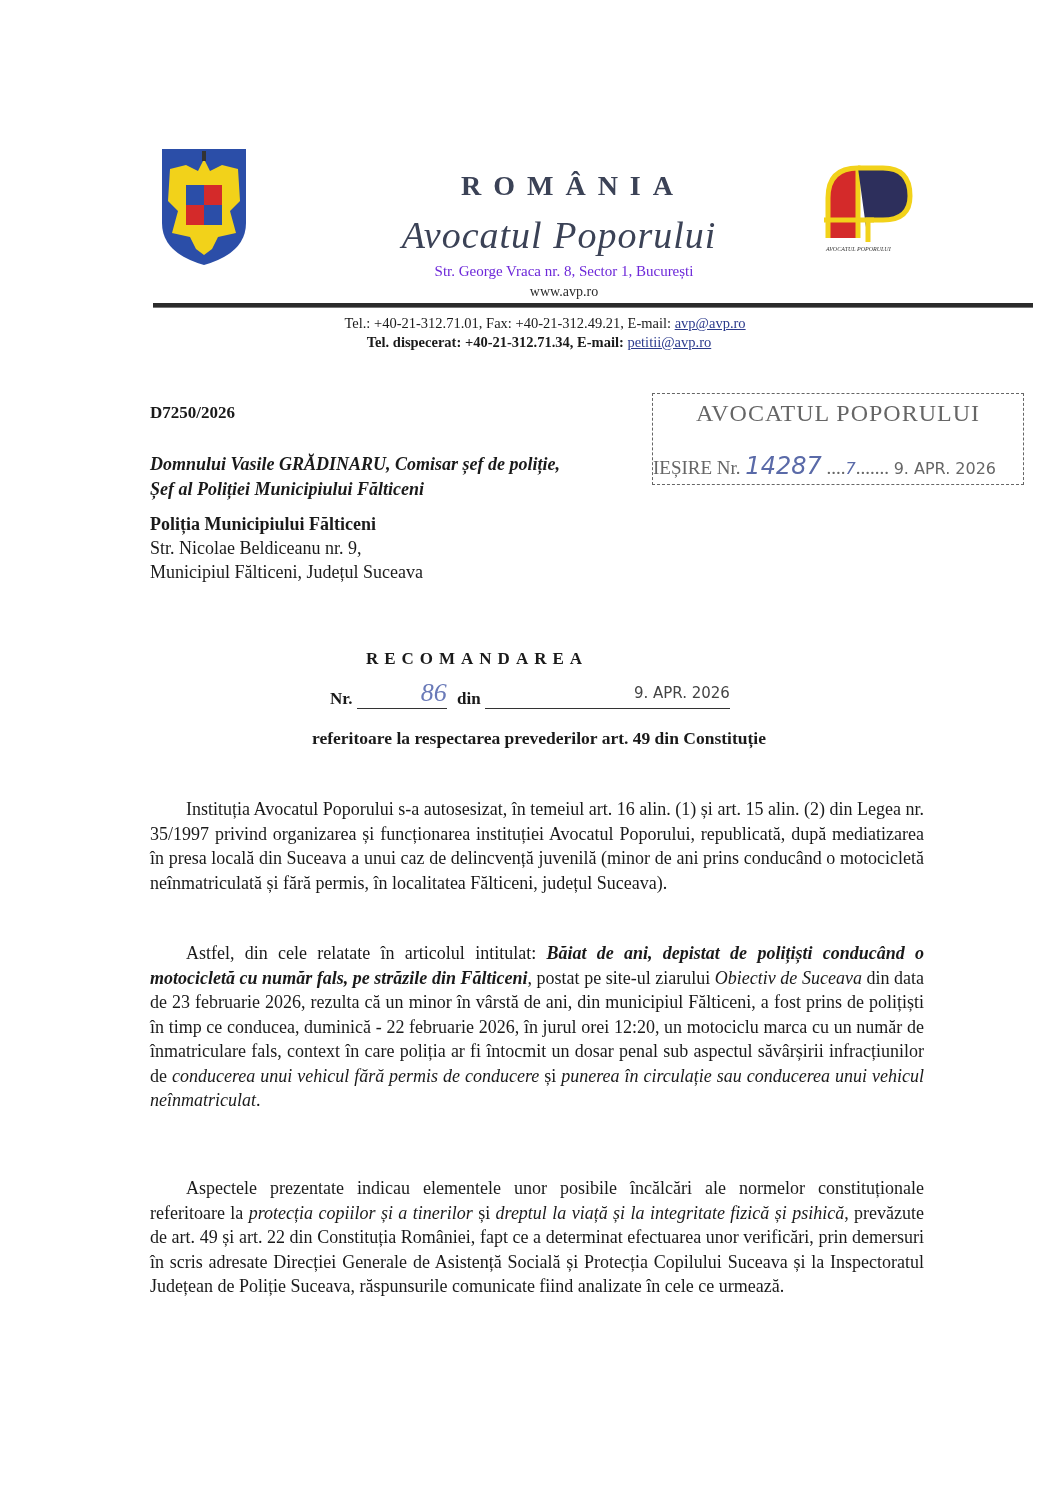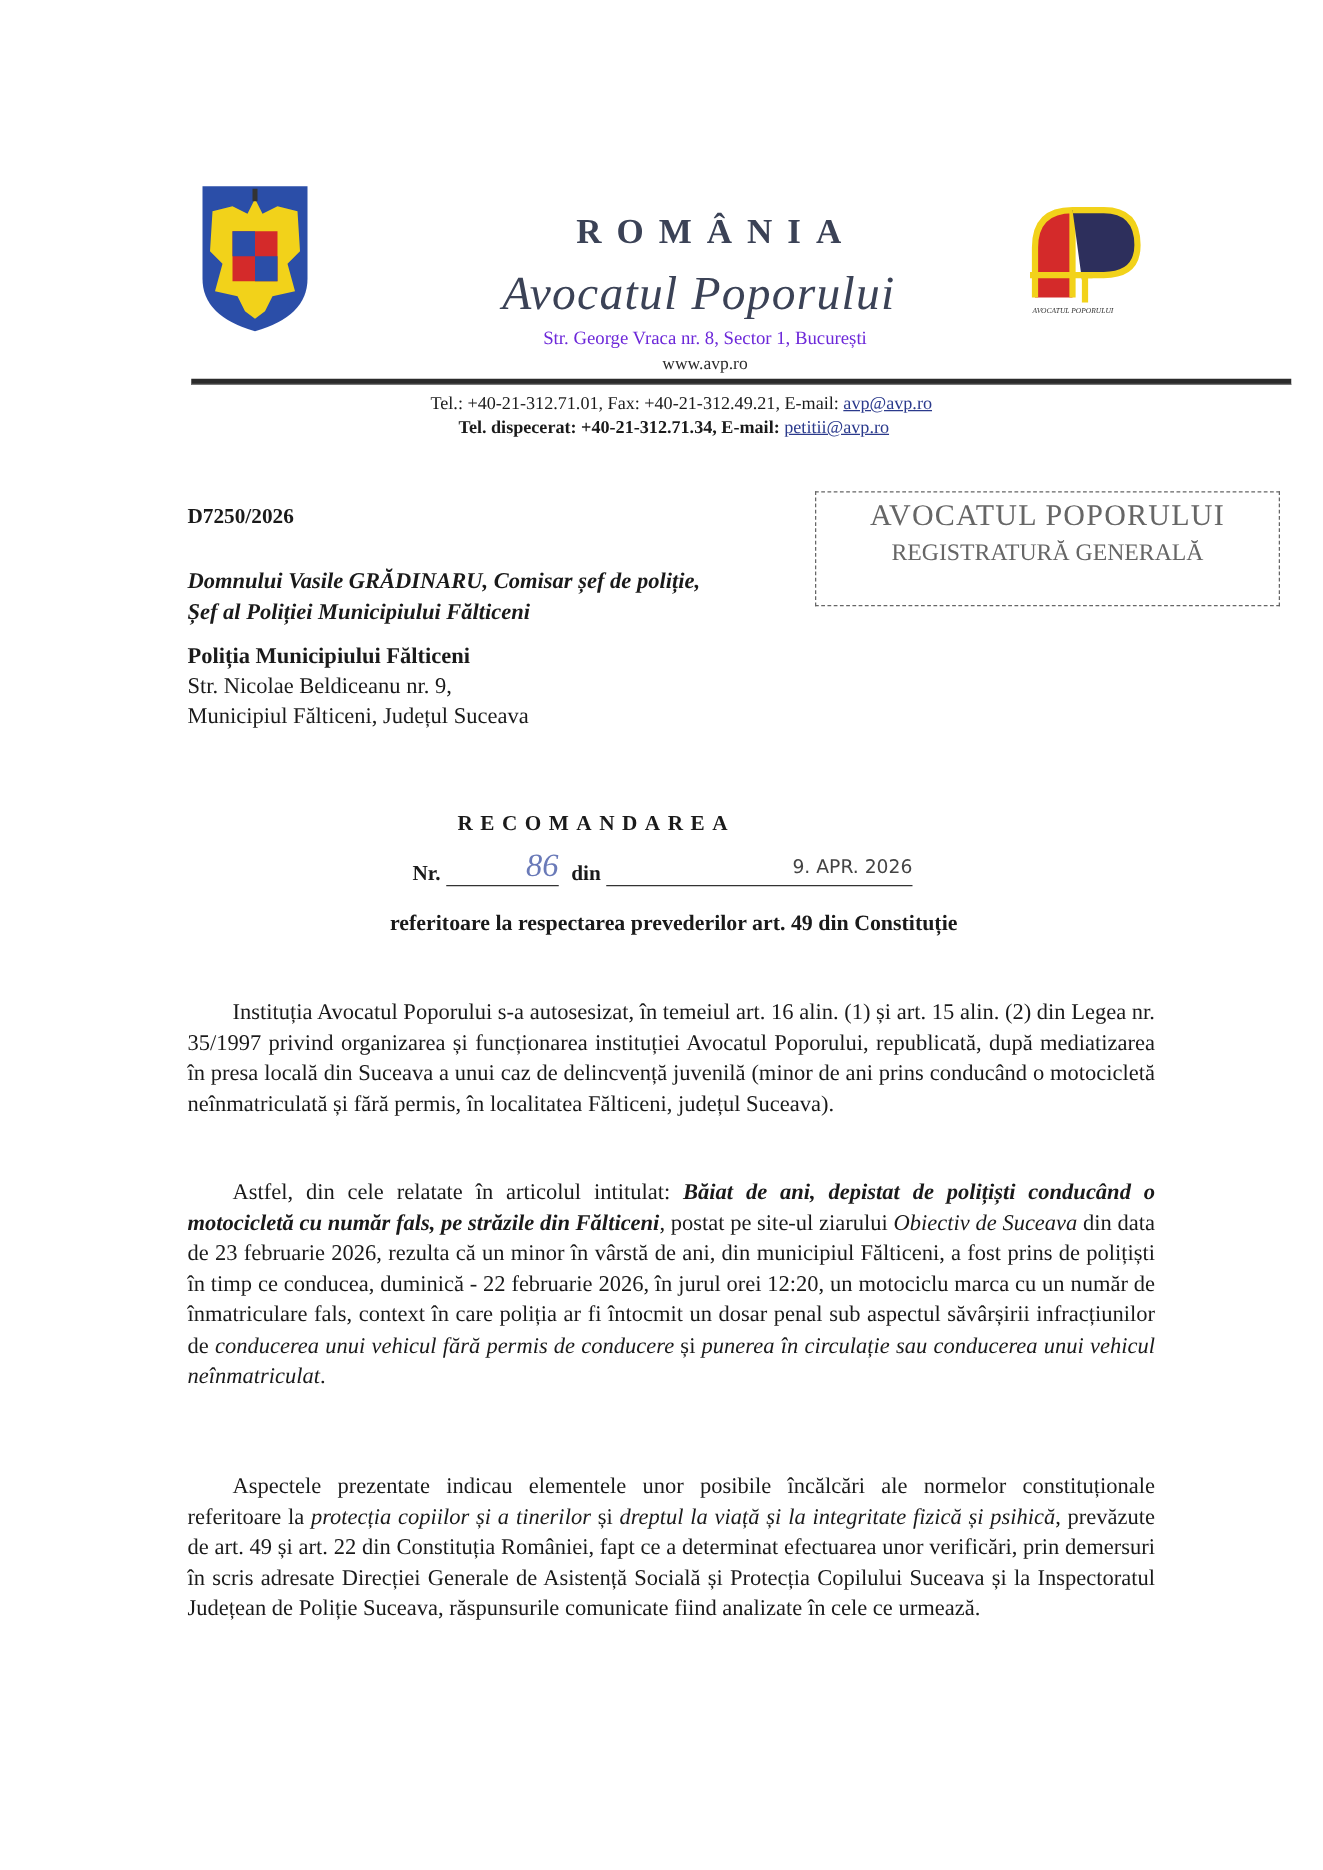--- a/index.html
+++ b/index.html
@@ -85,21 +85,26 @@
 
 <div id="contact1" class="abs">
   <span>Tel.: +40-21-312.71.01, Fax: +40-21-312.49.21, E-mail: </span><span class="link">avp@avp.ro</span>
 </div>
 <div id="contact2" class="abs">
   <span>Tel. dispecerat: +40-21-312.71.34, E-mail: </span><span class="link">petitii@avp.ro</span>
 </div>
 
 <div id="stamp" class="abs">
   <div class="s1">AVOCATUL POPORULUI</div>
-  <div class="s2">REGISTRATURĂ GENERALĂ</div>
+  <div class="s3">
+    <span>IEȘIRE Nr.</span>
+    <span class="hw">14287</span>
+    <span>....</span><span class="hw" style="font-size:16px">7</span><span>.......</span>
+    <span class="date">9. APR. 2026</span>
+  </div>
 </div>
 
 <div id="ref" class="abs">D7250/2026</div>
 <div id="addr-to1" class="abs">Domnului Vasile GRĂDINARU, Comisar șef de poliție,</div>
 <div id="addr-to2" class="abs">Șef al Poliției Municipiului Fălticeni</div>
 <div id="inst-name" class="abs">Poliția Municipiului Fălticeni</div>
 <div id="inst-street" class="abs">Str. Nicolae Beldiceanu nr. 9,</div>
 <div id="inst-city" class="abs">Municipiul Fălticeni, Județul Suceava</div>
 
 <div id="rec-title" class="abs">RECOMANDAREA</div>

